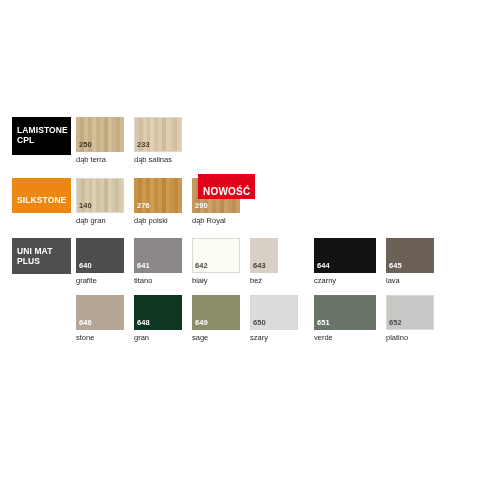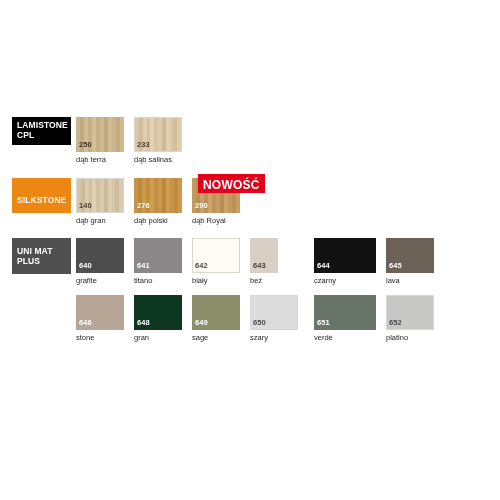--- a/index.html
+++ b/index.html
@@ -87,33 +87,33 @@
     white-space: nowrap;
   }
 
   
   .badge-new {
     position: absolute;
     left: 6px;
     top: -4px;
     background: #e2001a;
     color: #ffffff;
-    font-size: 12px;
+    font-size: 10px;
     font-weight: bold;
     line-height: 9px;
-    padding: 7px 5px 3px 5px;
+    padding: 13px 5px 3px 5px;
     letter-spacing: 0.2px;
     z-index: 4;
   }
 </style>
 </head>
 <body>
 
 <div id="board">
-    <div class="cat-box cat-lamistone" style="top: 117px; background: rgb(0, 0, 0); height: 28px;">
+    <div class="cat-box cat-lamistone" style="top: 117px; background: rgb(0, 0, 0); height: 38px;">
       <div class="cat-label" style="color: rgb(255, 255, 255);">LAMISTONE
 CPL</div>
     </div>
     <div class="swatch" style="left: 76px; top: 117px; width: 48px;">
       <div class="chip" style="background: linear-gradient(90deg, rgb(203, 181, 140) 0%, rgb(203, 181, 140) 8.33%, rgb(193, 171, 130) 8.33%, rgb(193, 171, 130) 16.67%, rgb(209, 187, 146) 16.67%, rgb(209, 187, 146) 25%, rgb(197, 175, 134) 25%, rgb(197, 175, 134) 33.33%, rgb(213, 191, 150) 33.33%, rgb(213, 191, 150) 41.67%, rgb(199, 177, 136) 41.67%, rgb(199, 177, 136) 50%, rgb(207, 185, 144) 50%, rgb(207, 185, 144) 58.33%, rgb(191, 169, 128) 58.33%, rgb(191, 169, 128) 66.67%, rgb(211, 189, 148) 66.67%, rgb(211, 189, 148) 75%, rgb(203, 181, 140) 75%, rgb(203, 181, 140) 83.33%, rgb(195, 173, 132) 83.33%, rgb(195, 173, 132) 91.67%, rgb(208, 186, 145) 91.67%, rgb(208, 186, 145) 100%);"></div>
       <div class="code" style="color: rgb(63, 51, 40);">250</div>
       <div class="name">dąb terra</div>
     </div>
     <div class="swatch" style="left: 134px; top: 117px; width: 48px;">
       <div class="chip bordered" style="background: linear-gradient(90deg, rgb(217, 199, 168) 0%, rgb(217, 199, 168) 8.33%, rgb(207, 189, 158) 8.33%, rgb(207, 189, 158) 16.67%, rgb(223, 205, 174) 16.67%, rgb(223, 205, 174) 25%, rgb(211, 193, 162) 25%, rgb(211, 193, 162) 33.33%, rgb(227, 209, 178) 33.33%, rgb(227, 209, 178) 41.67%, rgb(213, 195, 164) 41.67%, rgb(213, 195, 164) 50%, rgb(221, 203, 172) 50%, rgb(221, 203, 172) 58.33%, rgb(205, 187, 156) 58.33%, rgb(205, 187, 156) 66.67%, rgb(225, 207, 176) 66.67%, rgb(225, 207, 176) 75%, rgb(217, 199, 168) 75%, rgb(217, 199, 168) 83.33%, rgb(209, 191, 160) 83.33%, rgb(209, 191, 160) 91.67%, rgb(222, 204, 173) 91.67%, rgb(222, 204, 173) 100%);"></div>

